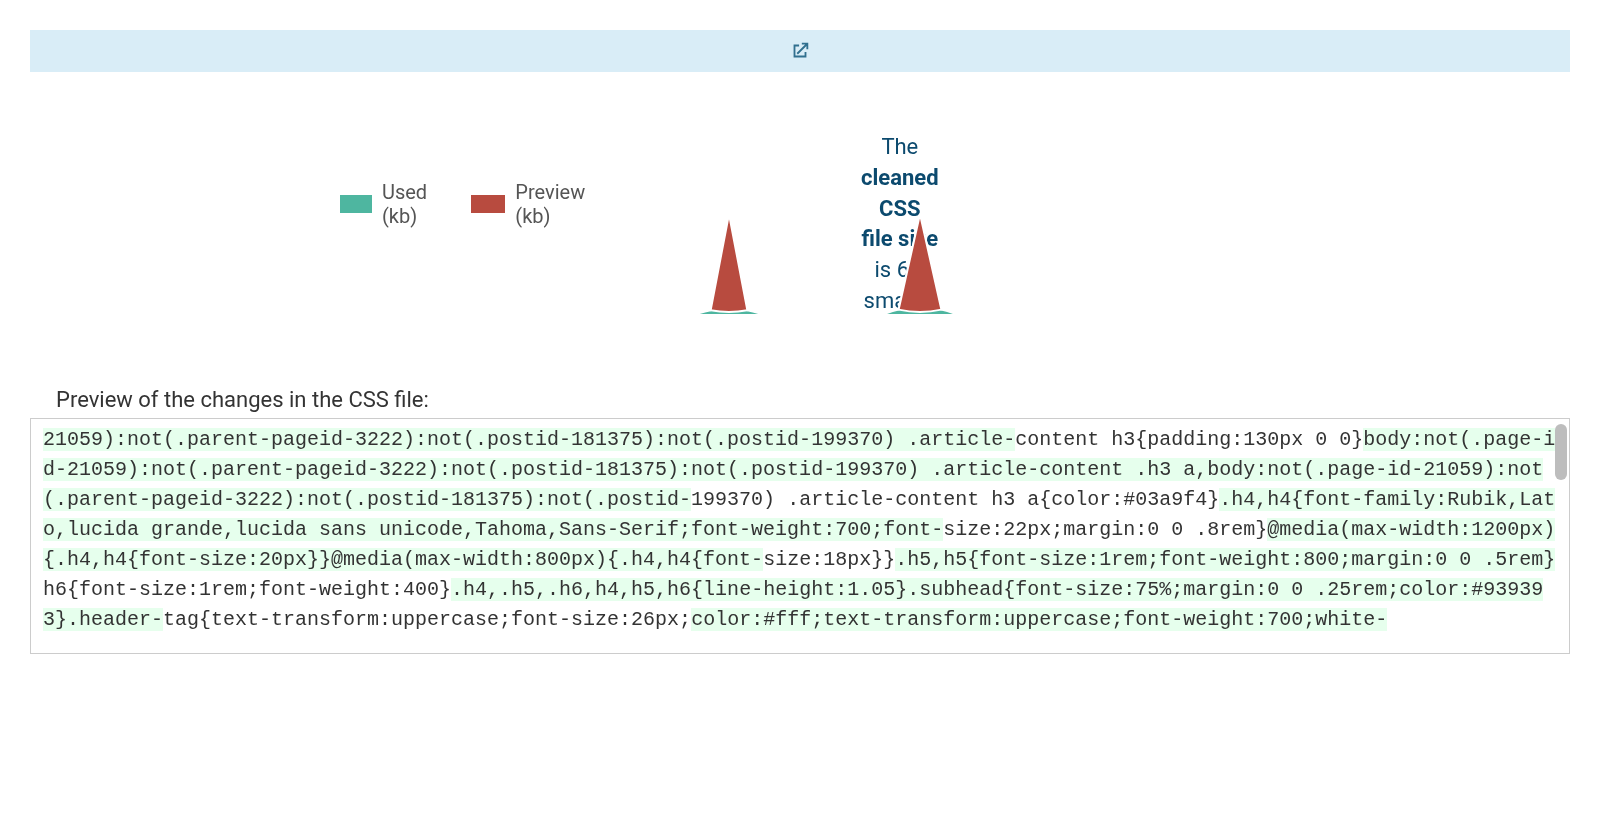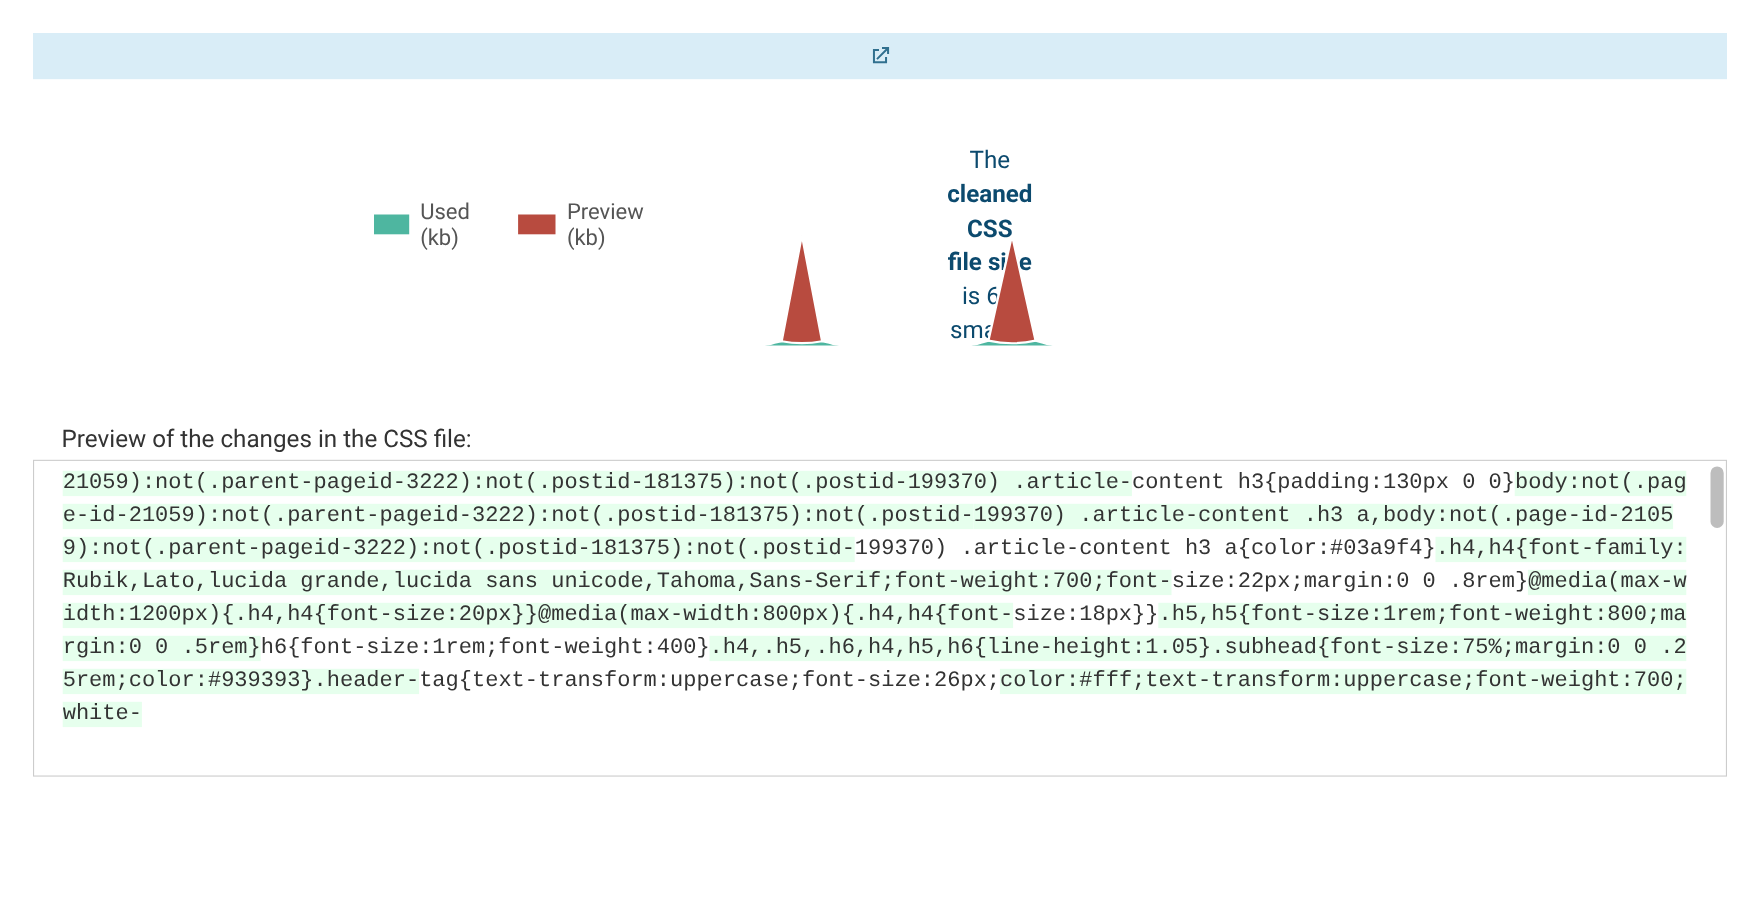--- a/index.html
+++ b/index.html
@@ -63,26 +63,26 @@
   .preview-heading {
     margin-top: 70px;
     font-size: 22px;
     color: #333;
     margin-bottom: 6px;
     margin-left: 26px;
   }
   .code-box-wrap { position: relative; }
   .code-box {
     border: 1px solid #ccc;
-    padding: 6px 26px;
+    padding: 6px 12px;
     font-family: "SFMono-Regular", Consolas, "Liberation Mono", Menlo, monospace;
     font-size: 20px;
     line-height: 1.5;
     color: #333;
-    height: 288px;
+    height: 236px;
     overflow: hidden;
     word-break: break-all;
   }
   .code-box .hl { background: #e6ffed; }
   .scrollbar-track {
     position: absolute;
     right: 3px;
     top: 6px;
     width: 12px;
     height: 254px;

